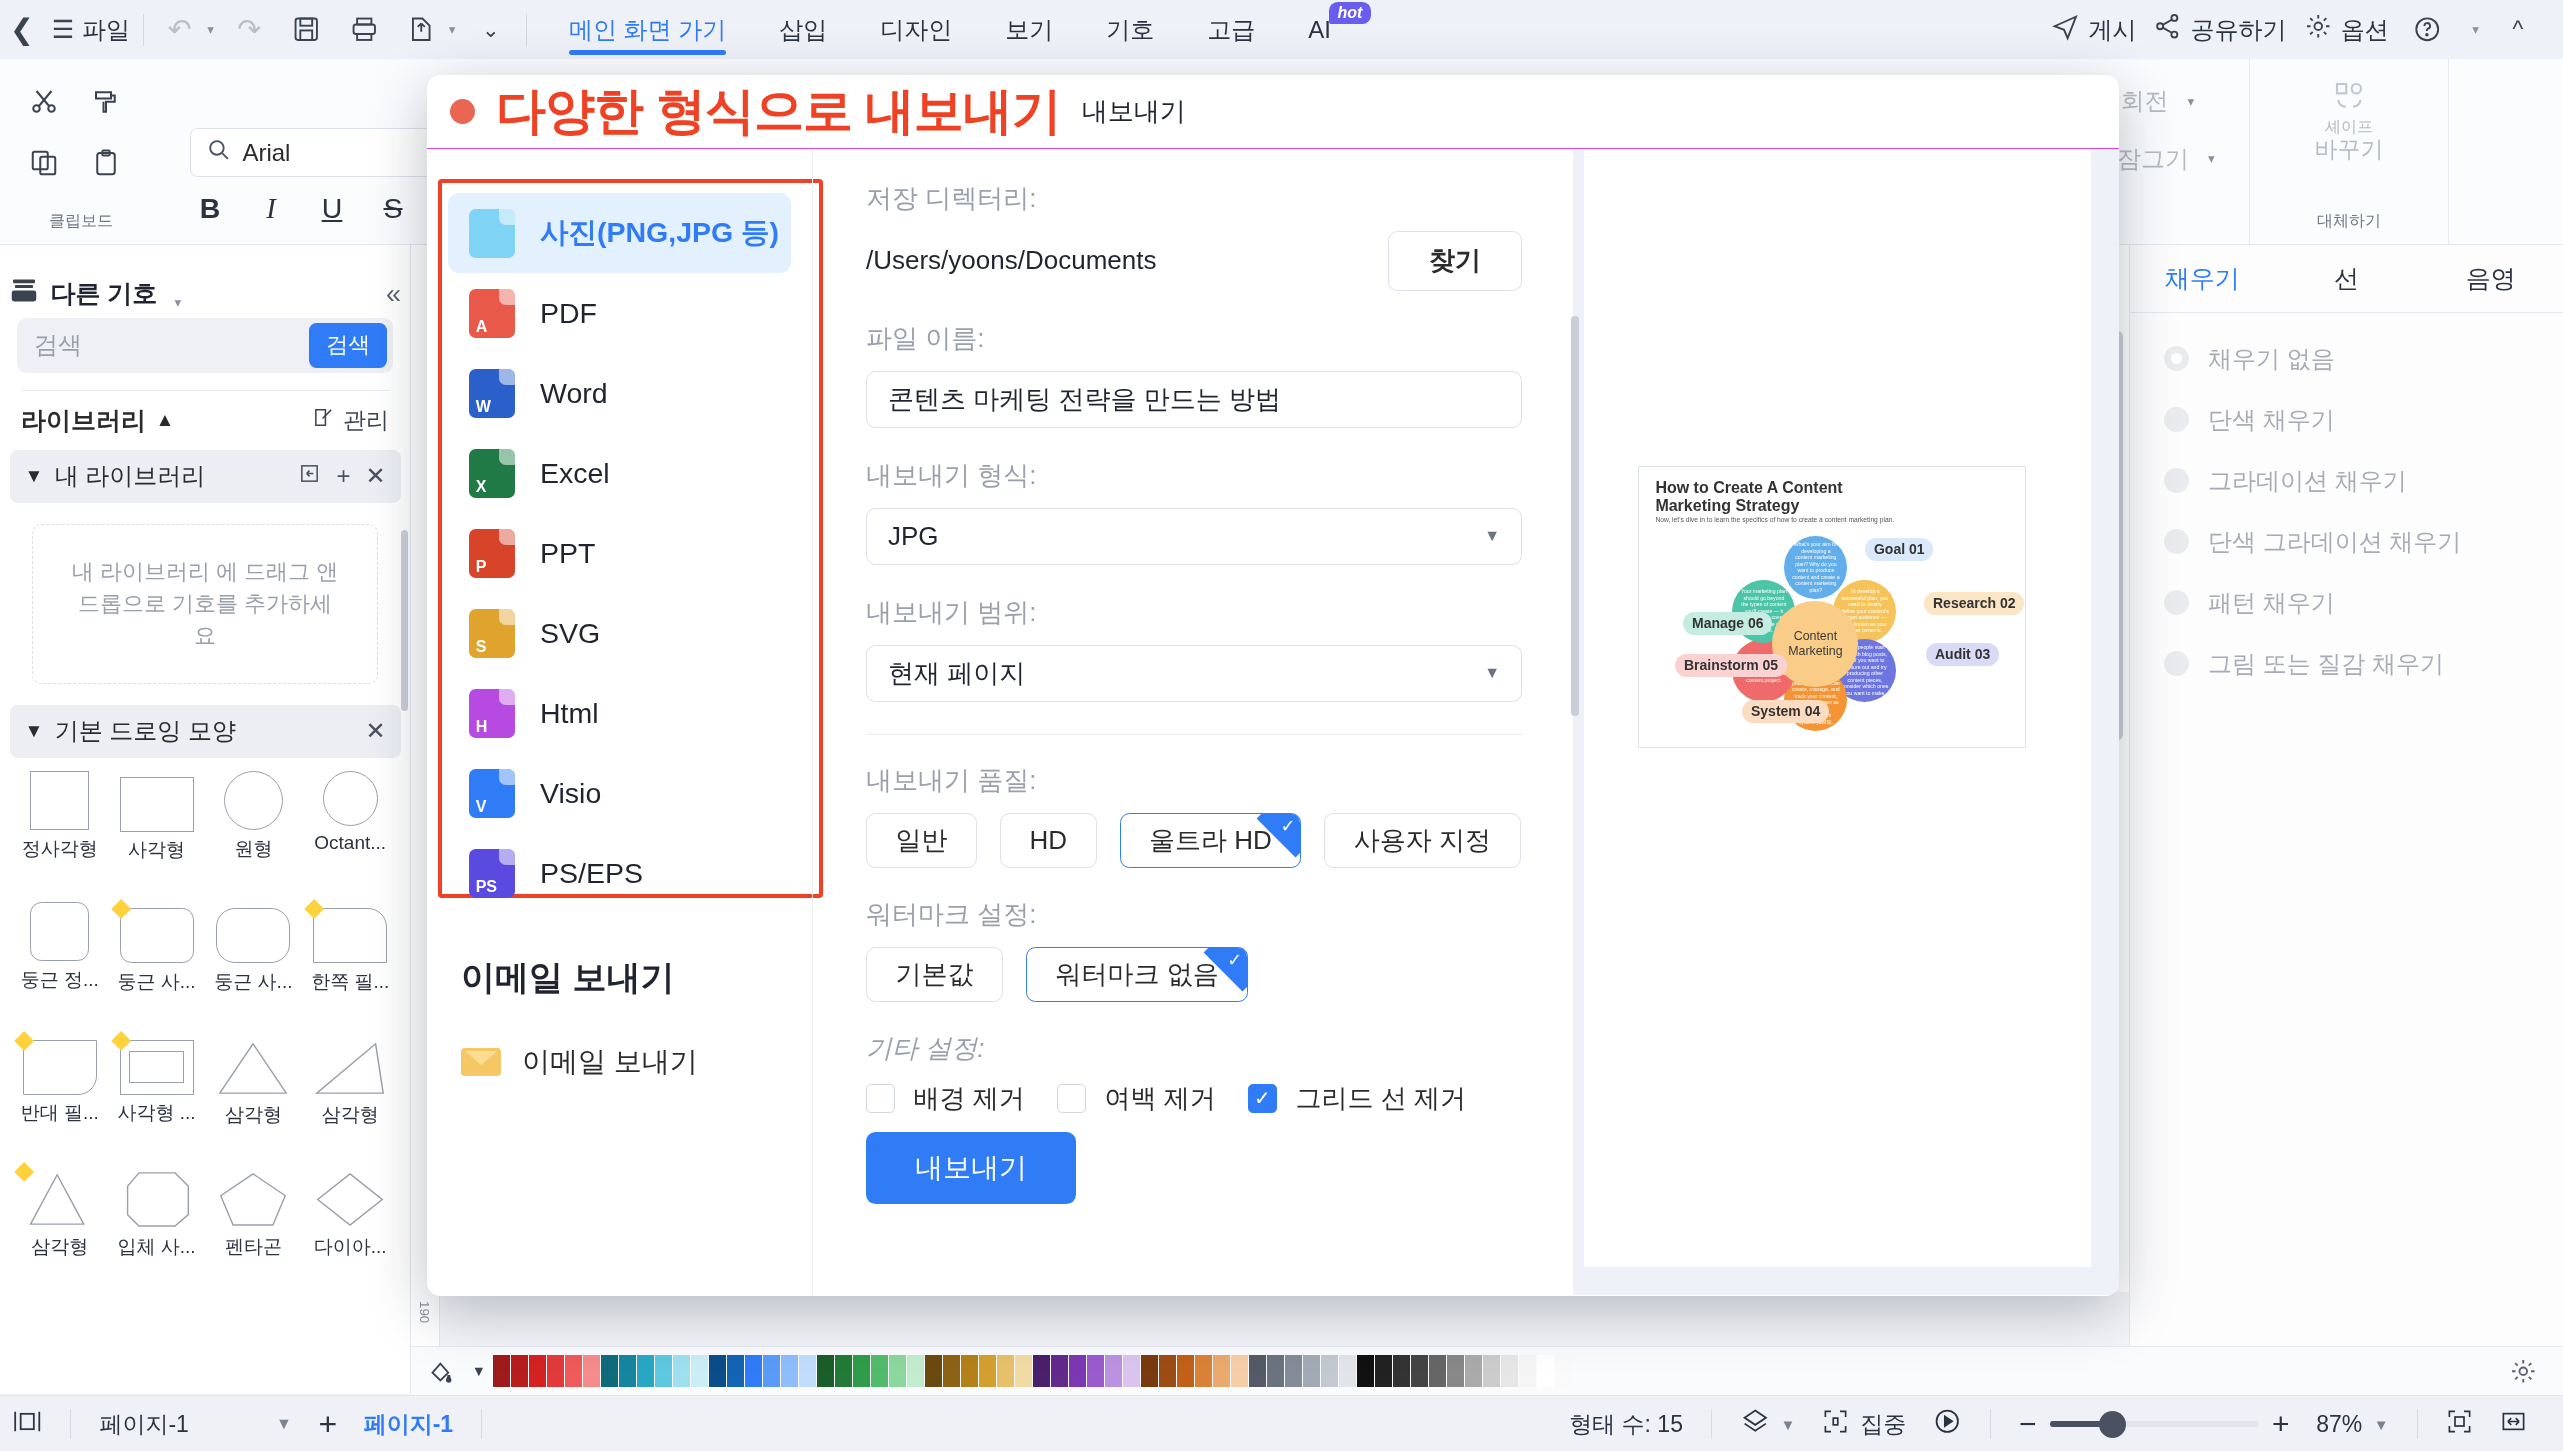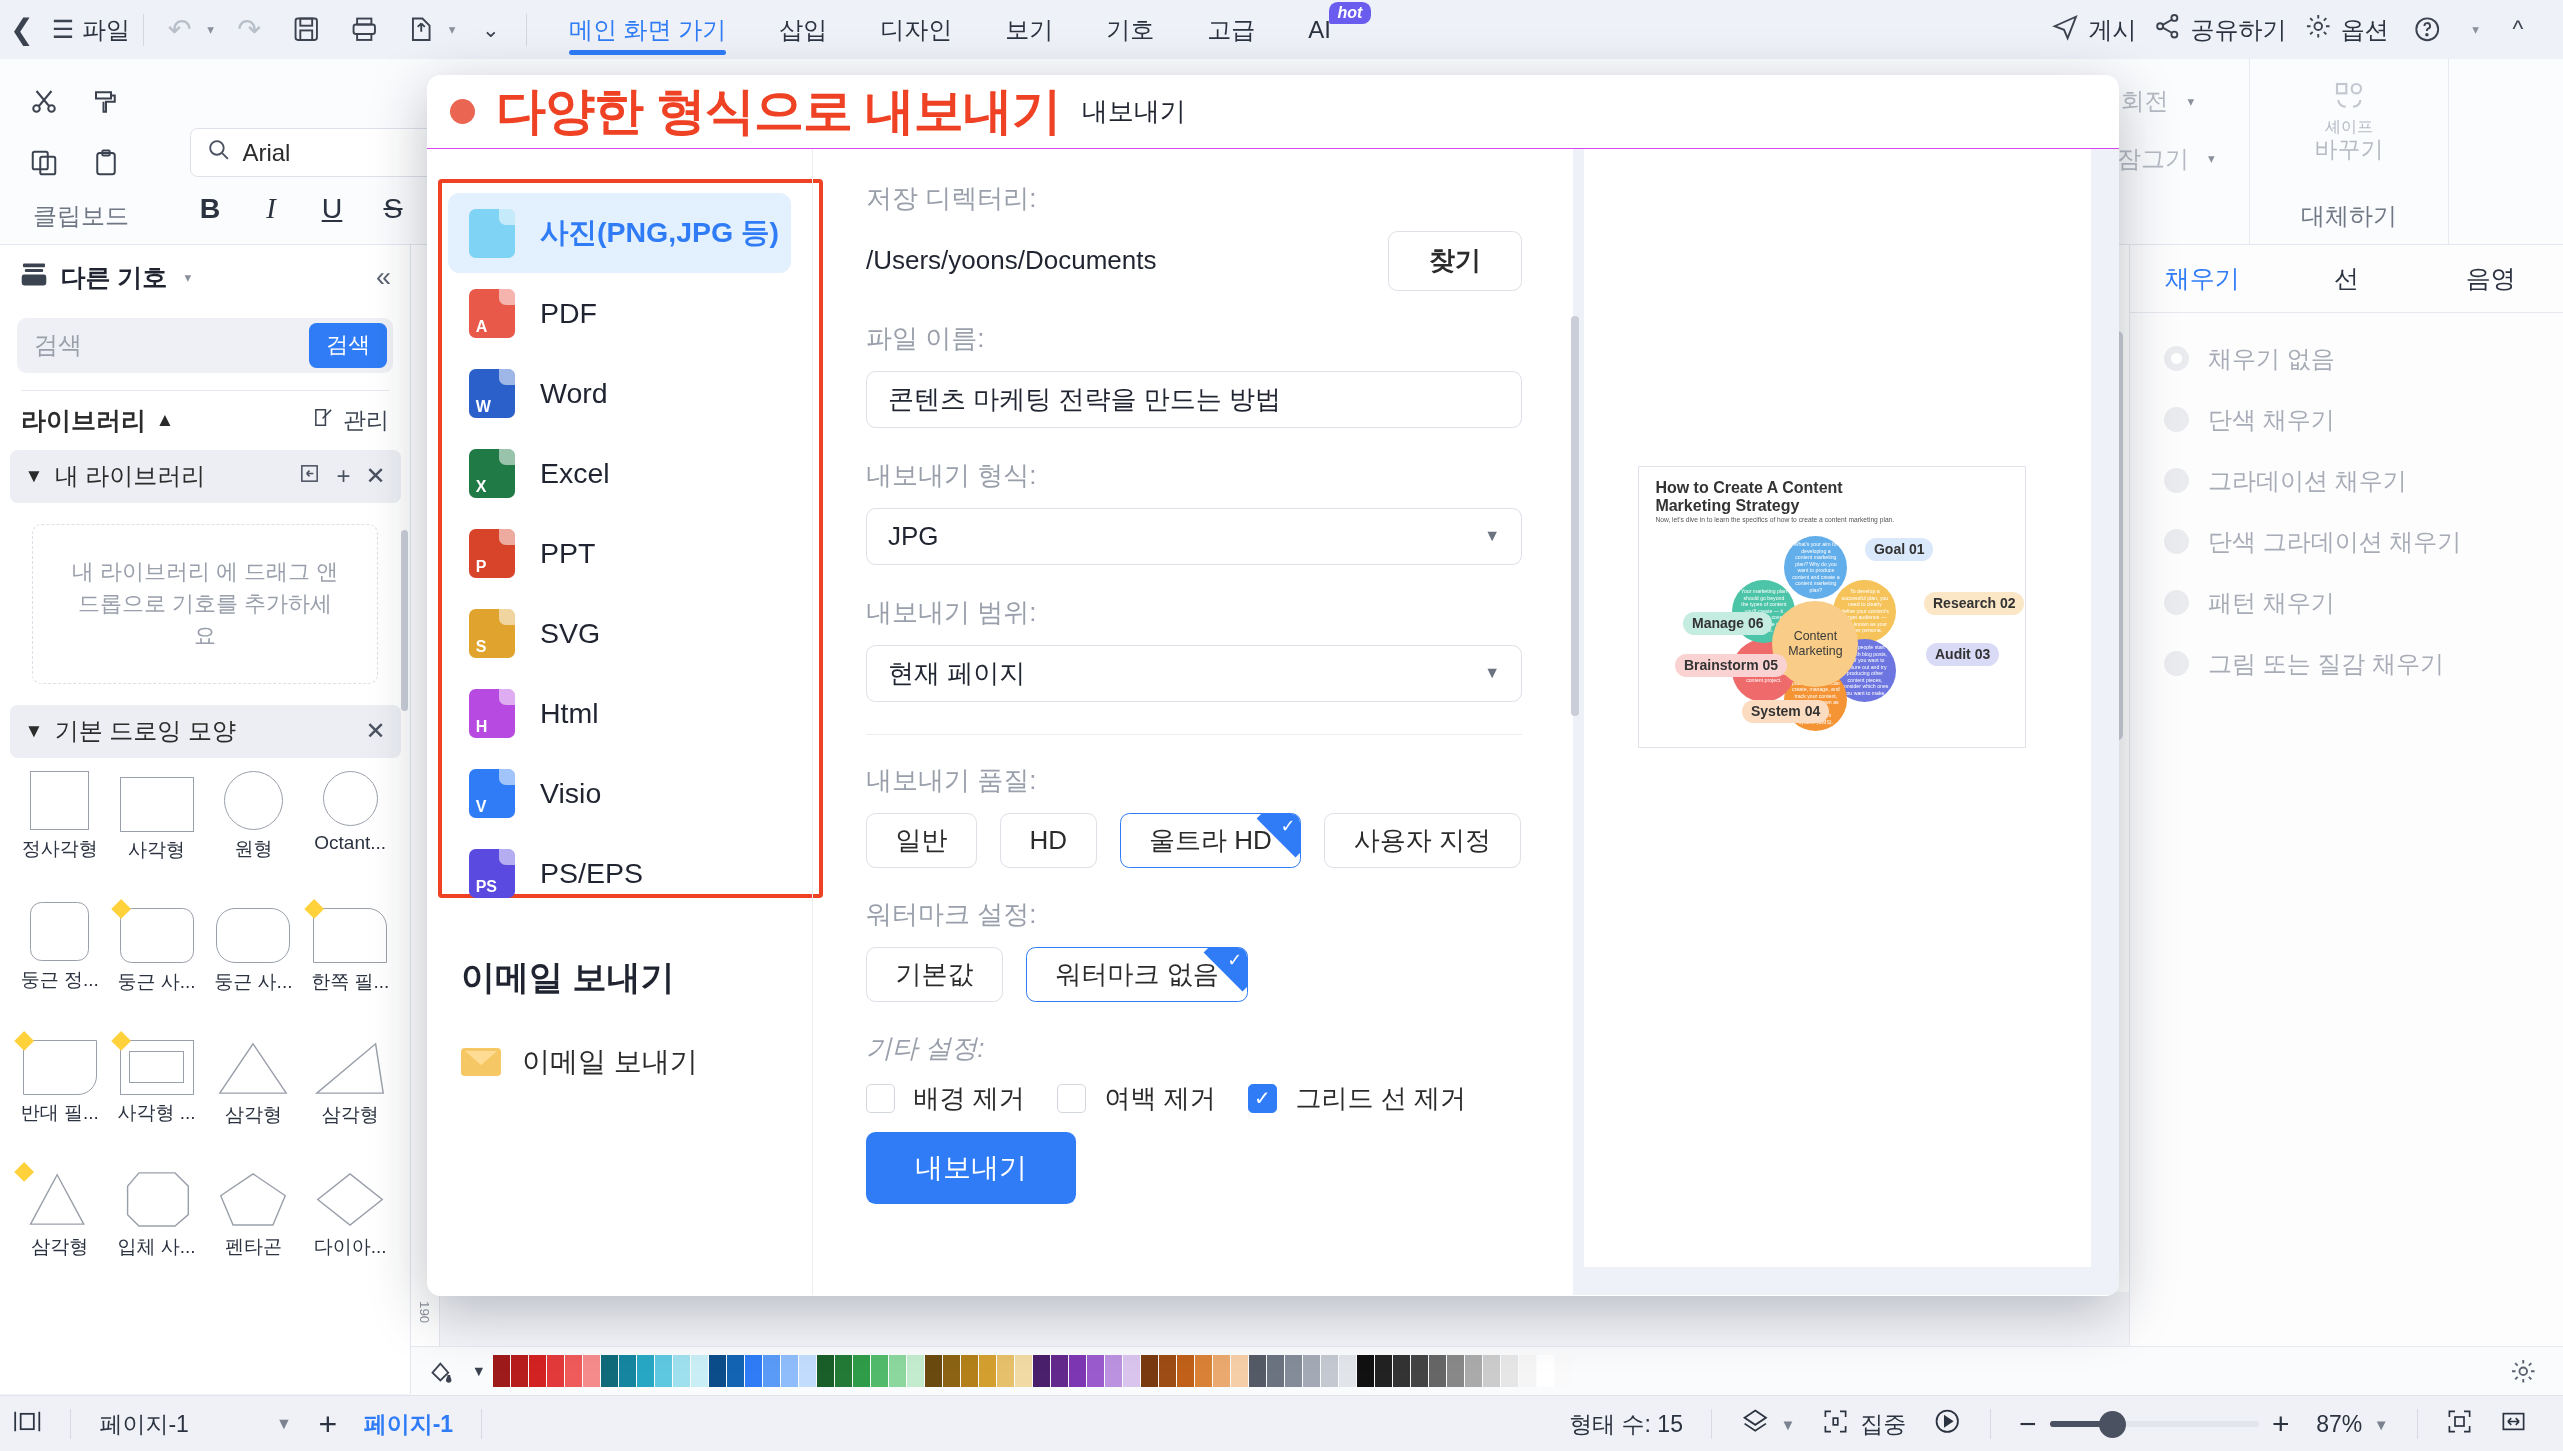--- a/index.html
+++ b/index.html
@@ -29,35 +29,35 @@
   .hot { position:absolute; top:1.9px; right:-40px; background:#6b5cf0; color:#fff;
          font-size:16px; font-style:italic; font-weight:bold; padding:1.9px 8.6px; border-radius:8.6px 8.6px 8.6px 1.9px;}
   .topright { margin-left:auto; display:flex; align-items:center; gap:17px; padding-right:23px;}
   .tr-item { display:flex; align-items:center; gap:8.6px; font-size:24px; color:#2b3240; }
 
   
   .ribbon { position:absolute; left:0; top:59px; width:2563px; height:186px;
             background:#fbfcfe; border-bottom:1px solid #e2e6ee; }
   .rib-group { position:absolute; top:0; height:186px; }
   .rib-label { position:absolute; bottom:13.3px; width:100%; text-align:center;
-               font-size:24px; color:#707785; }
+               font-size:16px; color:#707785; }
   .icon-btn { width:53px; height:53px; display:flex; align-items:center; justify-content:center;
               color:#3c4350; font-size:29.5px; }
 
   
   .fontbox { position:absolute; left:190px; top:69px; width:409px; height:49px;
              border:1px solid #dde1e9; border-radius:7.6px; background:#fff;
              display:flex; align-items:center; padding:0 15px; gap:11.4px; font-size:24px; }
   .fmtrow { position:absolute; left:190px; top:133px; display:flex; align-items:center; gap:21px; }
   .fmtbtn { font-size:28.5px; color:#2b3240; width:40px; text-align:center; }
 
   
   .leftpanel { position:absolute; left:0; top:245px; width:411px; height:1149px;
                background:#fff; border-right:1px solid #e2e6ee; }
-  .lp-head { display:flex; align-items:center; height:65px; padding:0 19px; gap:11.4px; }
+  .lp-head { display:flex; align-items:flex-end; height:65px; padding:0 9px; gap:11.4px; }
   .lp-head .t { font-size:25px; font-weight:bold; color:#1f2430; }
   .lp-collapse { margin-left:auto; color:#5b6372; font-size:27px; }
   .searchrow { margin:7.6px 17px 0 17px; height:55px; background:#eef0f5; border-radius:9.5px;
                display:flex; align-items:center; padding:0 5.7px 0 17px; }
   .searchrow input { border:0; background:transparent; outline:none; font-size:24px;
                      color:#2b3240; width:100%; font-family:inherit; }
   .searchrow input::placeholder { color:#9aa0ab; }
   .searchbtn { background:#2f7cf6; color:#fff; border-radius:7.6px; padding:7.6px 17px;
                font-size:22px; white-space:nowrap; }
   .lp-div { height:1px; background:#e7eaf0; margin:17px 21px 0 21px; }

